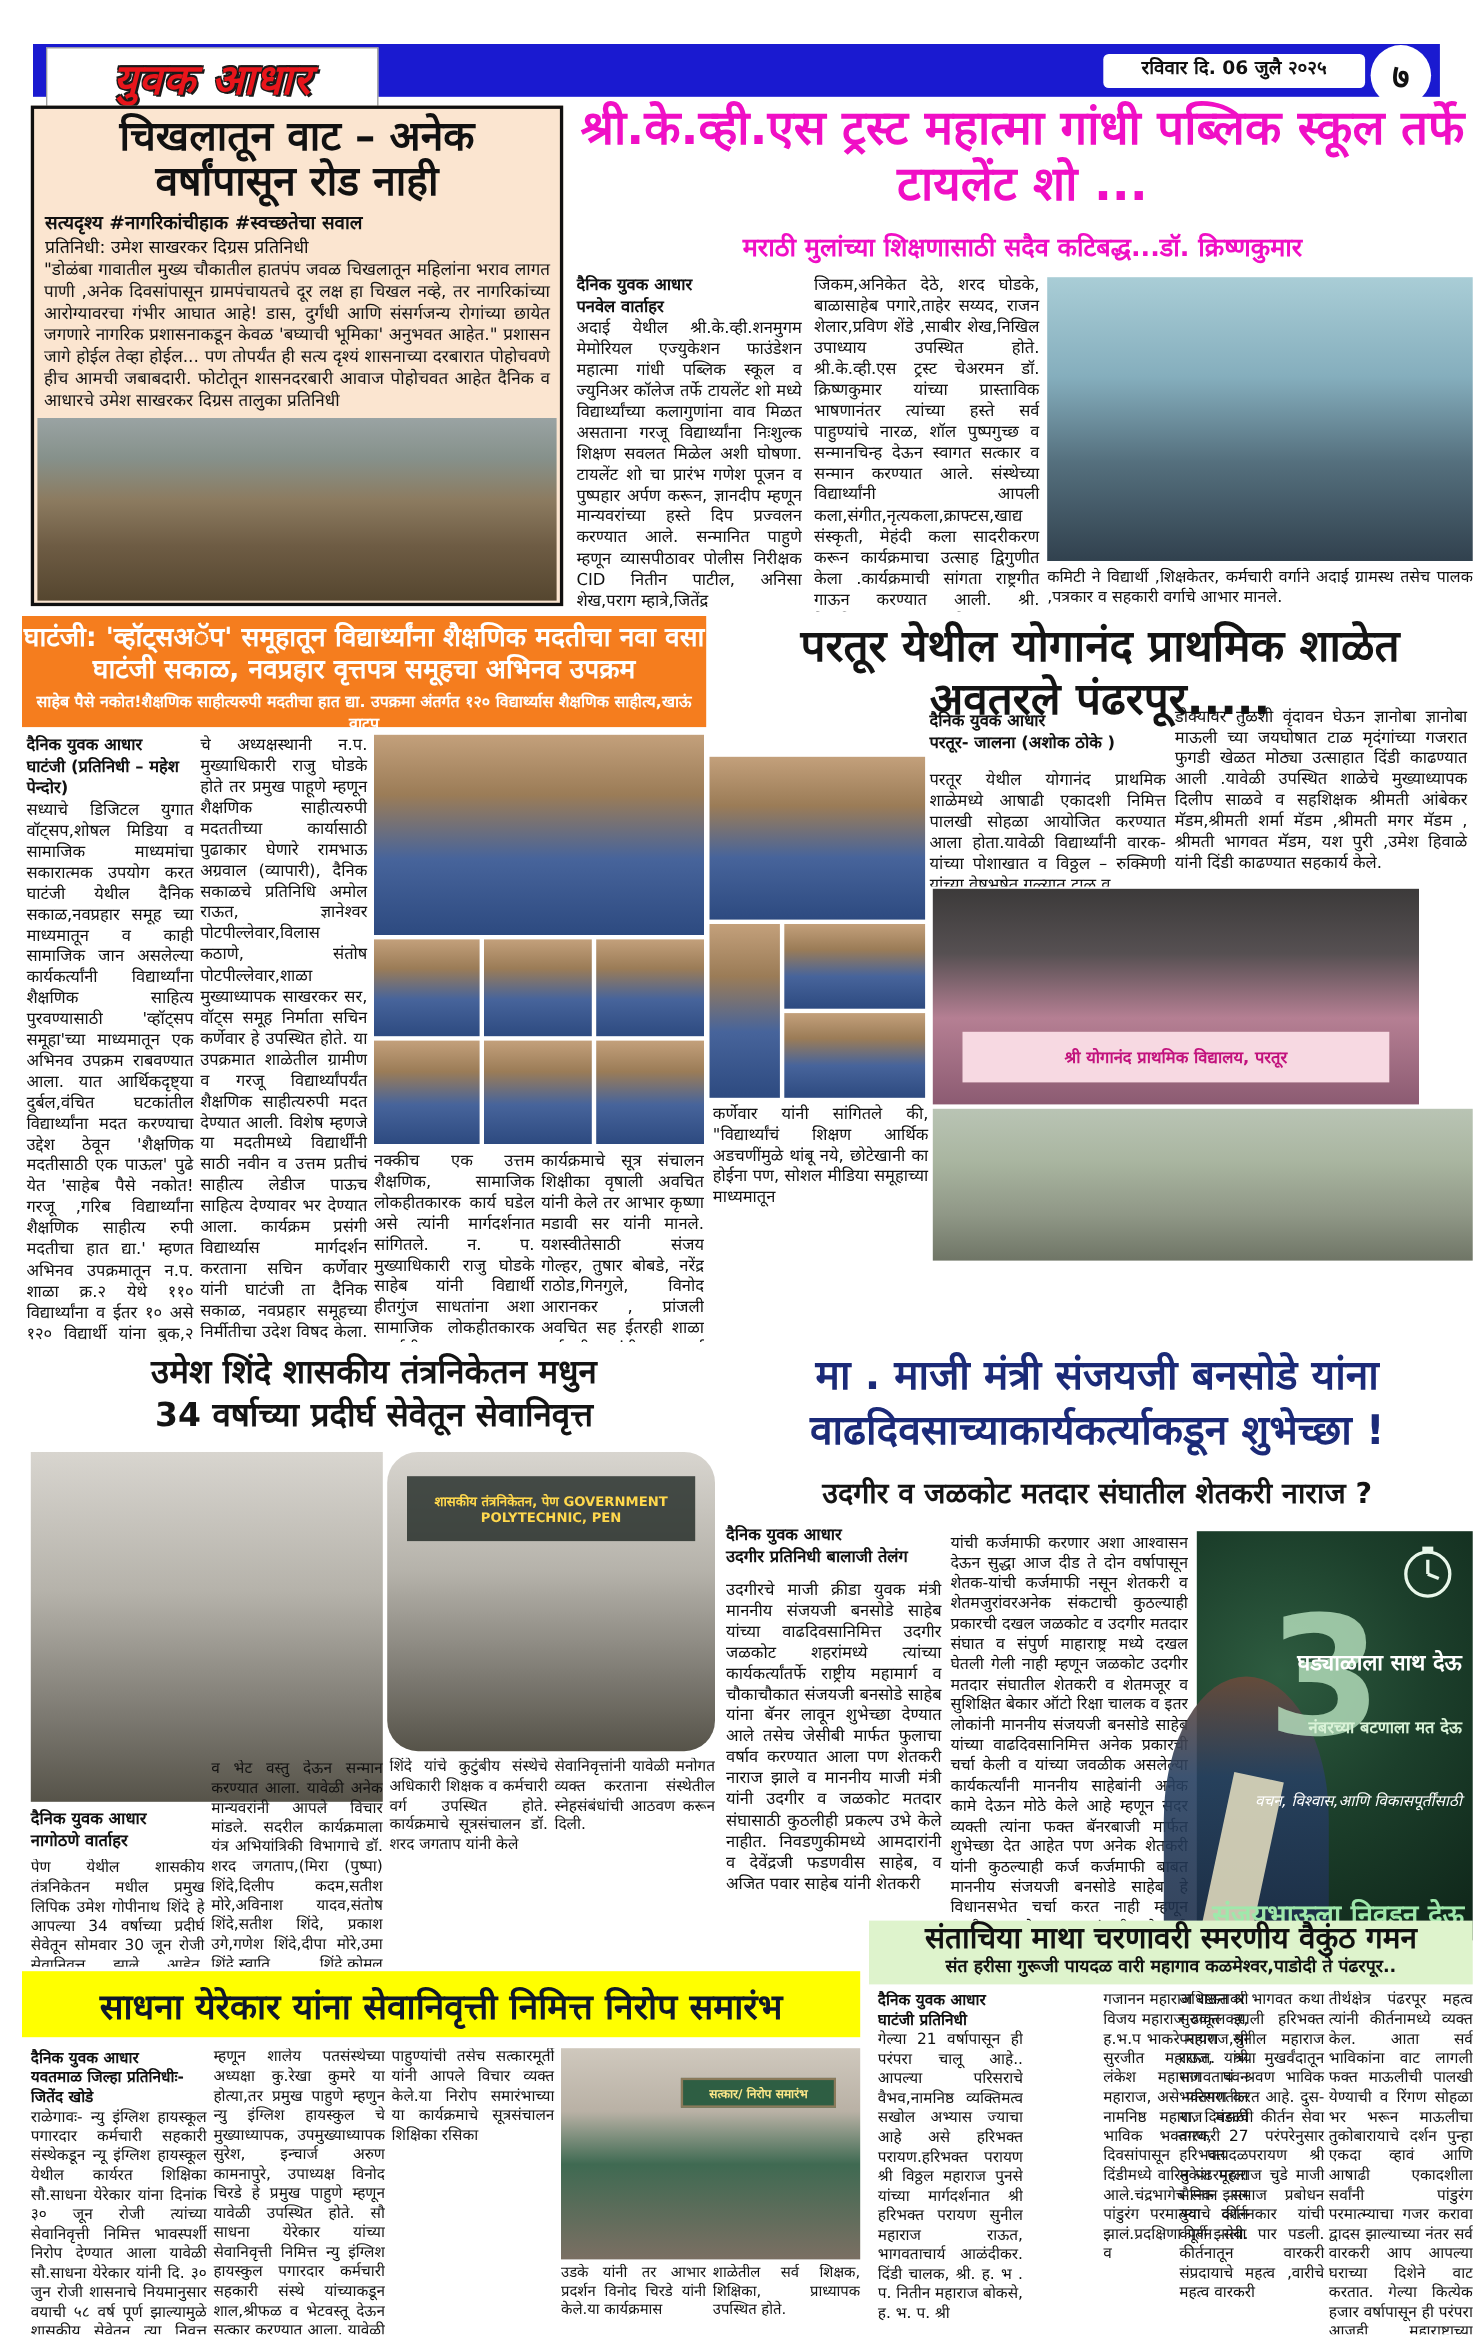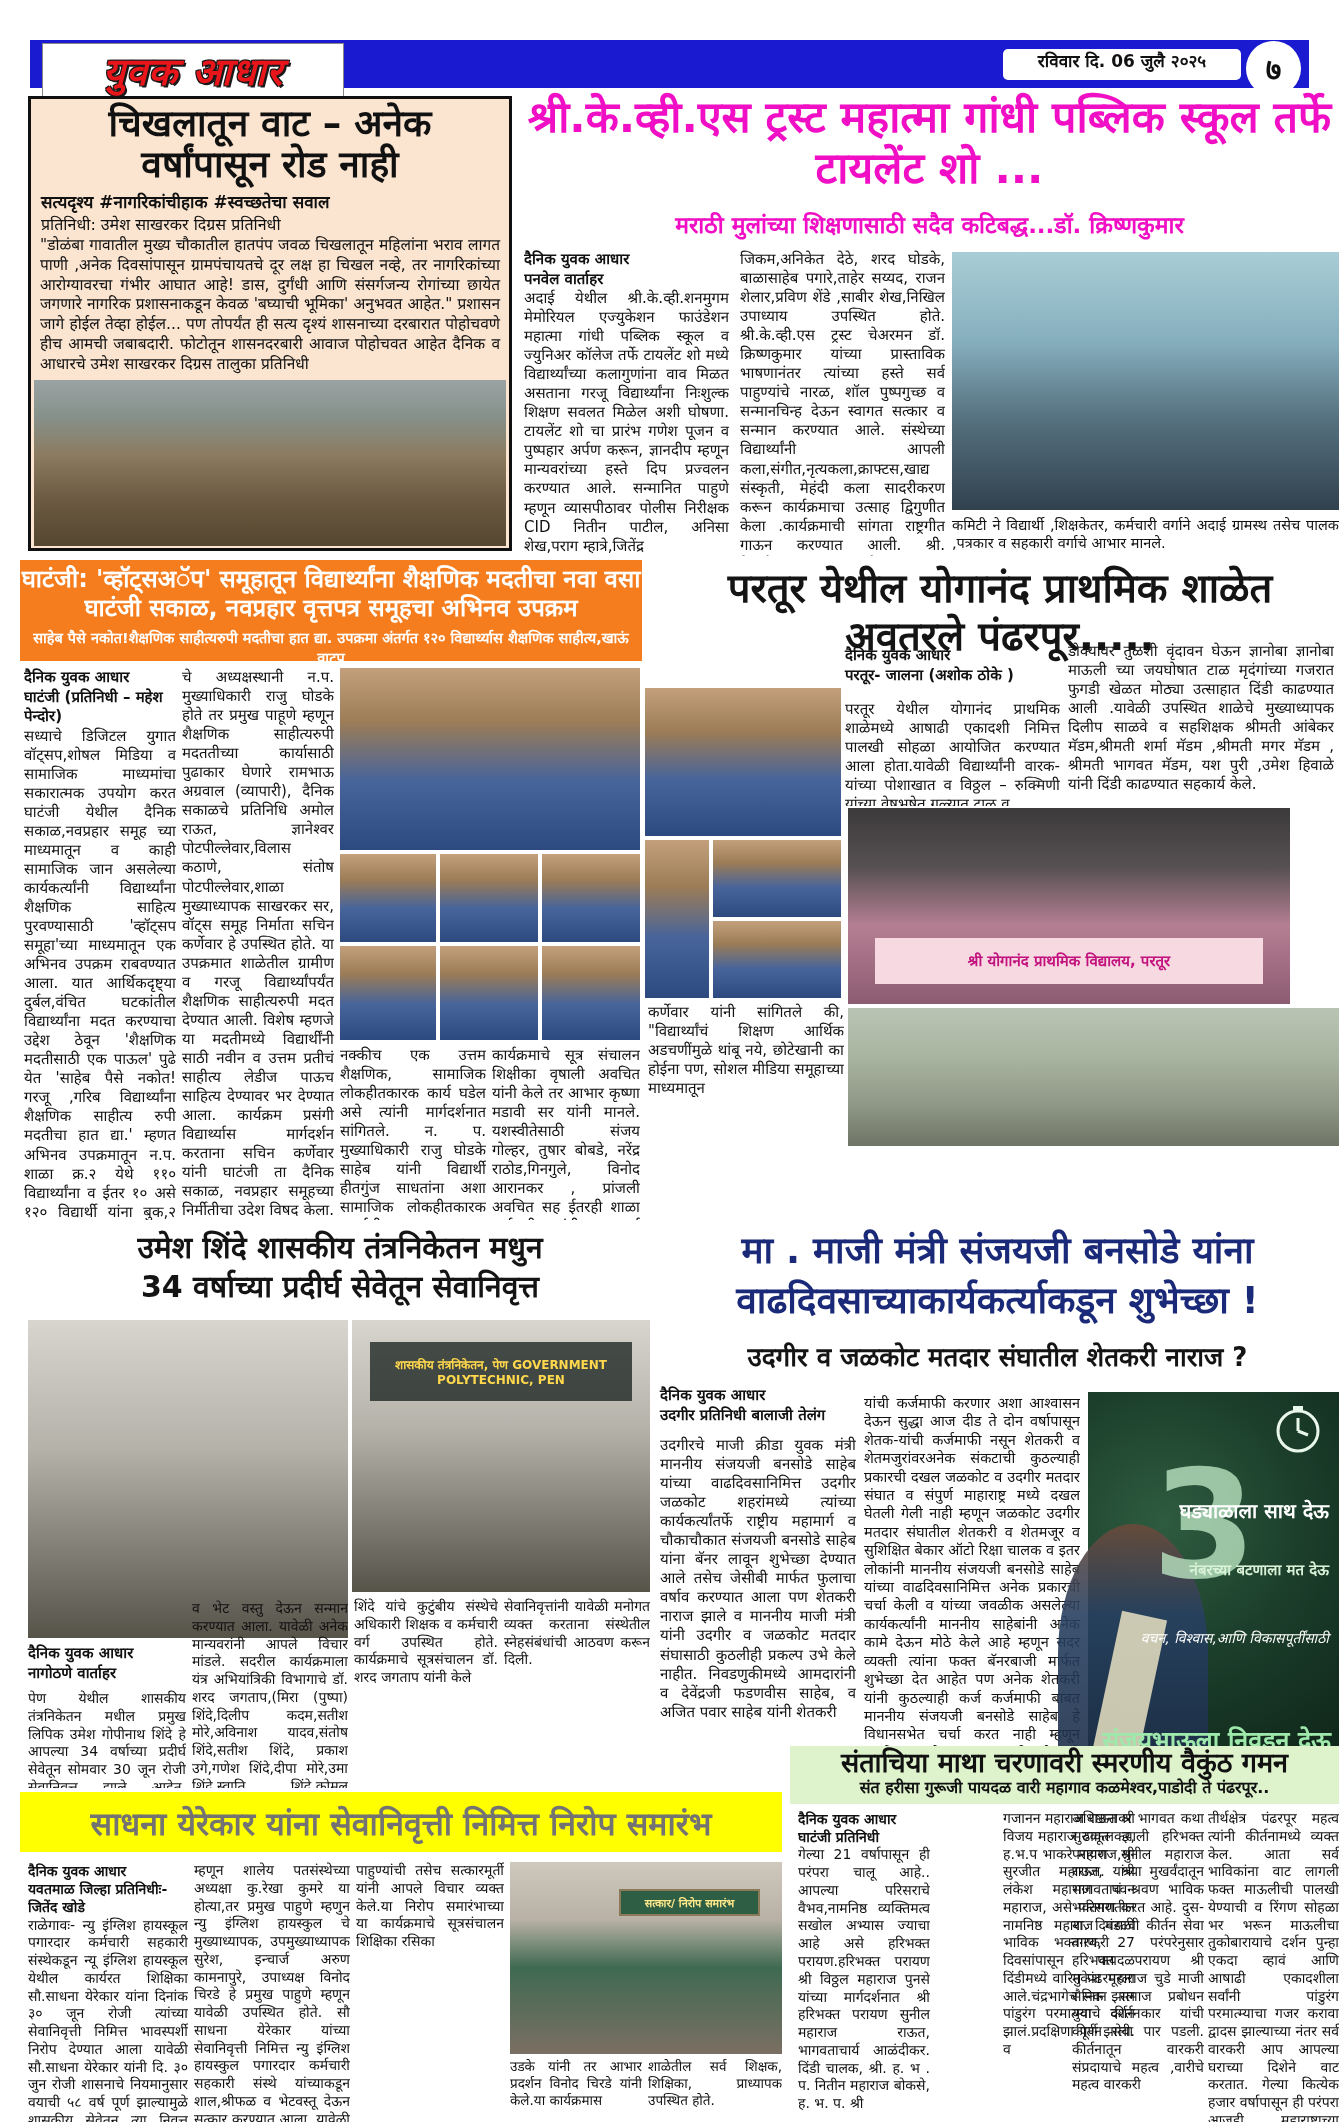--- a/index.html
+++ b/index.html
@@ -66,21 +66,21 @@
   .ad-l1{position:absolute;right:10px;top:108px;font-size:20px;font-weight:bold;text-align:right;line-height:1.15;}
   .ad-l2{position:absolute;right:10px;top:170px;font-size:15px;font-weight:bold;color:#d9f2d7;text-align:right;line-height:1.15;}
   .ad-l3{position:absolute;right:10px;top:238px;font-size:14px;font-style:italic;text-align:right;line-height:1.2;}
   .ad-l4{position:absolute;right:8px;bottom:8px;font-size:25px;font-weight:bold;color:#9fe8ab;text-align:right;line-height:1.15;}
   .clock{position:absolute;right:14px;top:10px;}
   
   .green-banner{left:790px;top:1746px;width:549px;height:58px;background:#def3cc;text-align:center;box-sizing:border-box;padding-top:2px;}
   .gb1{font-size:27px;font-weight:bold;line-height:1.1;}
   .gb2{font-size:16px;font-weight:bold;line-height:1.2;}
   .yellow-banner{left:20px;top:1792px;width:762px;height:60px;background:#ffff00;display:flex;align-items:center;justify-content:center;}
-  .yb1{font-size:32px;font-weight:bold;color:#737373;}
+  .yb1{font-size:32px;font-weight:bold;color:#0f172a;}
   .cap{position:absolute;font-size:14.5px;line-height:1.25;text-align:justify;overflow:hidden;}
 </style>
 </head>
 <body>
 
 <div id="page">
 
   <div class="abs mast-bar"></div>
   <div class="abs logo-box">
     <span class="logo-text">युवक आधार</span>
@@ -149,21 +149,21 @@
   <div class="ph ph-pink" style="left:848px;top:808px;width:442px;height:196px;">
     <div class="ph-banner pink">श्री योगानंद प्राथमिक विद्यालय, परतूर</div>
   </div>
   <div class="ph ph-ground" style="left:848px;top:1008px;width:491px;height:138px;"></div>
 
   <div class="abs headline shinde-head">
     <div>उमेश शिंदे शासकीय तंत्रनिकेतन मधुन</div>
     <div>34 वर्षाच्या प्रदीर्घ सेवेतून सेवानिवृत्त</div>
   </div>
   <div class="ph ph-grey" style="left:28px;top:1320px;width:320px;height:318px;"></div>
-  <div class="ph ph-grey" style="left:352px;top:1320px;width:298px;height:272px;">
+  <div class="ph ph-grey" style="left:352px;top:1320px;width:298px;height:272px;border-radius:28px;">
     <div class="ph-banner">शासकीय तंत्रनिकेतन, पेण  GOVERNMENT POLYTECHNIC, PEN</div>
   </div>
   <div class="abs" style="left:28px;top:1644px;width:158px;">
     <div class="byl">दैनिक युवक आधार</div>
     <div class="byl">नागोठणे वार्ताहर</div>
   </div>
   <div class="col" style="left:28px;top:1690px;width:158px;height:98px;font-size:14px;">पेण येथील शासकीय तंत्रनिकेतन मधील प्रमुख लिपिक उमेश गोपीनाथ शिंदे हे आपल्या 34 वर्षाच्या प्रदीर्घ सेवेतून सोमवार 30 जून रोजी सेवानिवृत्त झाले आहेत. तंत्रनिकेतनचे प्राचार्य यांच्या अध्यक्षतेखाली तसेच विभागप्रमुख डॉ. राजेश पाध्ये व संस्थेचे प्रबंधक यांच्या प्रमुख उपस्थितीत झालेल्या सदरील निरोप समारंभात उमेश शिंदे व चित्ररेखा म्हात्रे यांचा शाल,श्रीफळ,पुष्पगुच्छ</div>
   <div class="col" style="left:192px;top:1600px;width:156px;height:188px;font-size:14px;">व भेट वस्तु देऊन सन्मान करण्यात आला. यावेळी अनेक मान्यवरांनी आपले विचार मांडले. सदरील कार्यक्रमाला यंत्र अभियांत्रिकी विभागाचे डॉ. शरद जगताप,(मिरा (पुष्पा) शिंदे,दिलीप कदम,सतीश मोरे,अविनाश यादव,संतोष शिंदे,सतीश शिंदे, प्रकाश उगे,गणेश शिंदे,दीपा मोरे,उमा शिंदे,स्वाति शिंदे,कोमल शिंदे,अथर्व</div>
   <div class="col" style="left:354px;top:1598px;width:144px;height:190px;font-size:14px;">शिंदे यांचे कुटुंबीय संस्थेचे अधिकारी शिक्षक व कर्मचारी वर्ग उपस्थित होते. कार्यक्रमाचे सूत्रसंचालन डॉ. शरद जगताप यांनी केले</div>
   <div class="col" style="left:504px;top:1598px;width:146px;height:190px;font-size:14px;">सेवानिवृत्तांनी यावेळी मनोगत व्यक्त करताना संस्थेतील स्नेहसंबंधांची आठवण करून दिली.</div>

